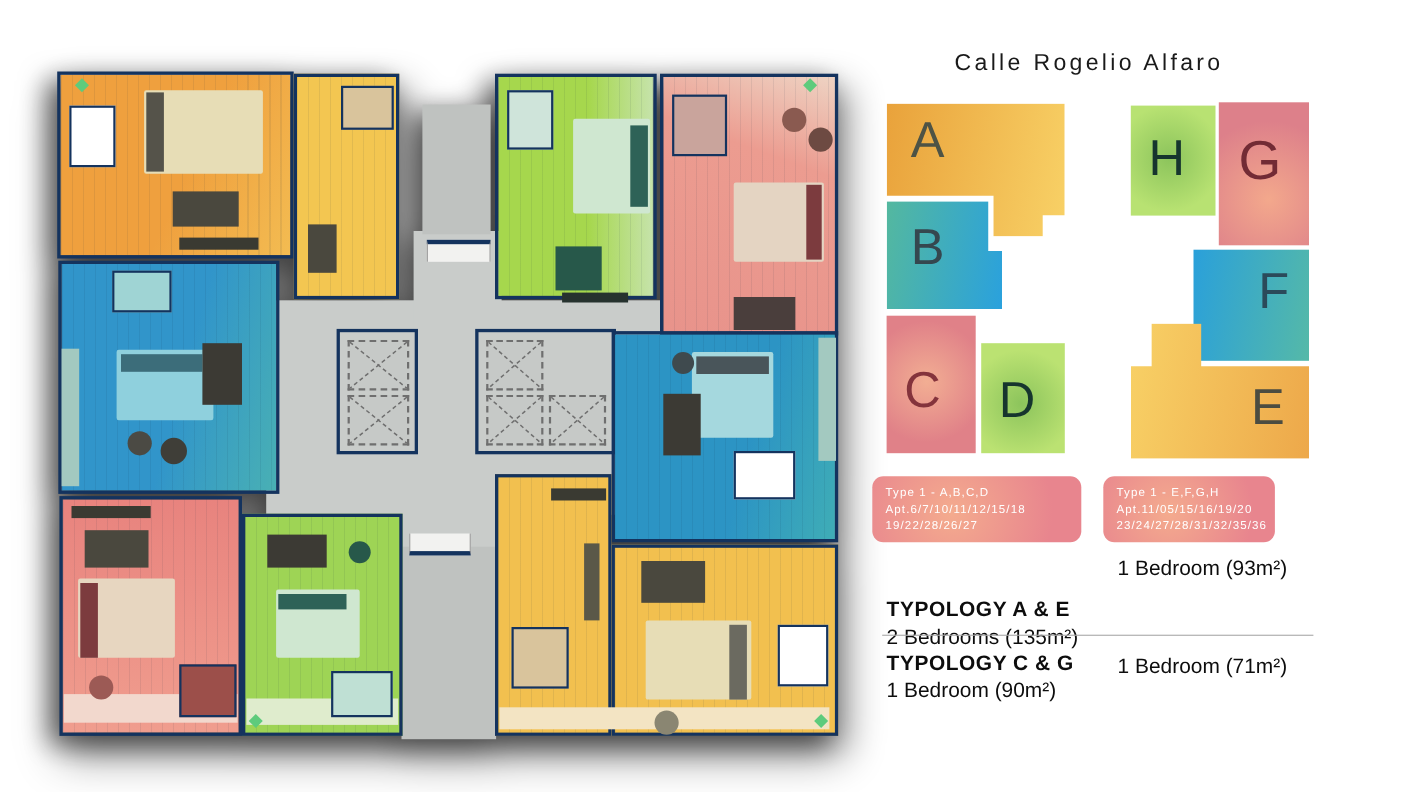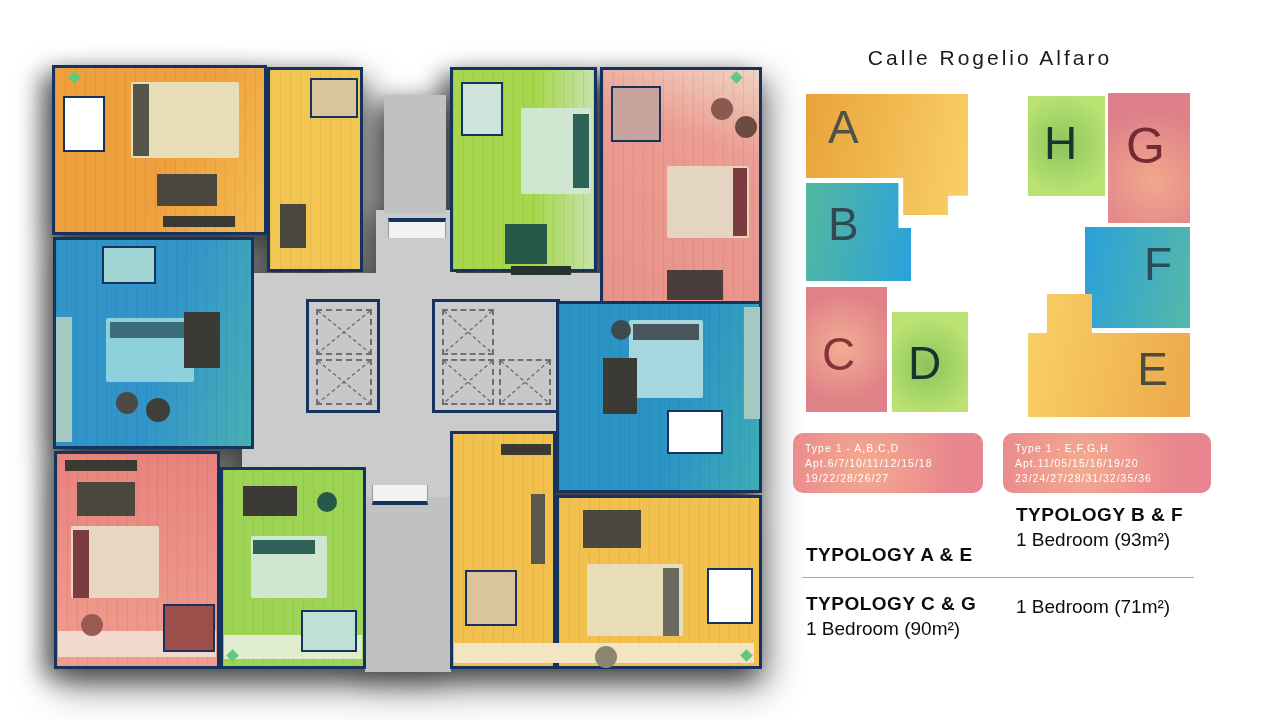--- a/index.html
+++ b/index.html
@@ -201,31 +201,31 @@
 </div>
 <div class="lblock" style="left: 1028px; top: 294px; width: 162px; height: 123px; clip-path: polygon(0px 31.7%, 11.7% 31.7%, 11.7% 0px, 39.5% 0px, 39.5% 31.7%, 100% 31.7%, 100% 100%, 0px 100%); background: linear-gradient(100deg, rgb(248, 209, 102), rgb(237, 168, 74));">
   <span class="lletter" style="right: 22px; top: 52px; color: rgb(75, 76, 65);">E</span>
 </div>
 
 <div class="badge" style="left: 793px; top: 433px; background: radial-gradient(circle at 38% 55%, rgb(244, 171, 142), rgb(232, 133, 142) 75%);">
   <div>Type 1 - A,B,C,D</div>
   <div>Apt.6/7/10/11/12/15/18</div>
   <div>19/22/28/26/27</div>
 </div>
-<div class="badge" style="left: 1003px; top: 433px; width: 208px; background: radial-gradient(circle at 38% 55%, rgb(244, 171, 142), rgb(232, 133, 142) 75%);">
+<div class="badge" style="left: 1003px; top: 433px; width: 156px; background: radial-gradient(circle at 38% 55%, rgb(244, 171, 142), rgb(232, 133, 142) 75%);">
   <div>Type 1 - E,F,G,H</div>
   <div>Apt.11/05/15/16/19/20</div>
   <div>23/24/27/28/31/32/35/36</div>
 </div>
 
 <div class="typ" style="left:806px;top:504px;margin-top:40px;">
   <div class="t1">TYPOLOGY A &amp; E</div>
+  <div class="t2">2 Bedrooms (135m²)</div>
 </div>
 <div class="typ" style="left:1016px;top:504px;">
-  <div class="t1">TYPOLOGY B &amp; F</div>
   <div class="t2">1 Bedroom (93m²)</div>
 </div>
 <div class="divider"></div>
 <div class="typ" style="left:806px;top:593px;">
   <div class="t1">TYPOLOGY C &amp; G</div>
   <div class="t2">1 Bedroom (90m²)</div>
 </div>
 <div class="typ" style="left:1016px;top:593px;">
   <div class="t2">1 Bedroom (71m²)</div>
 </div>

